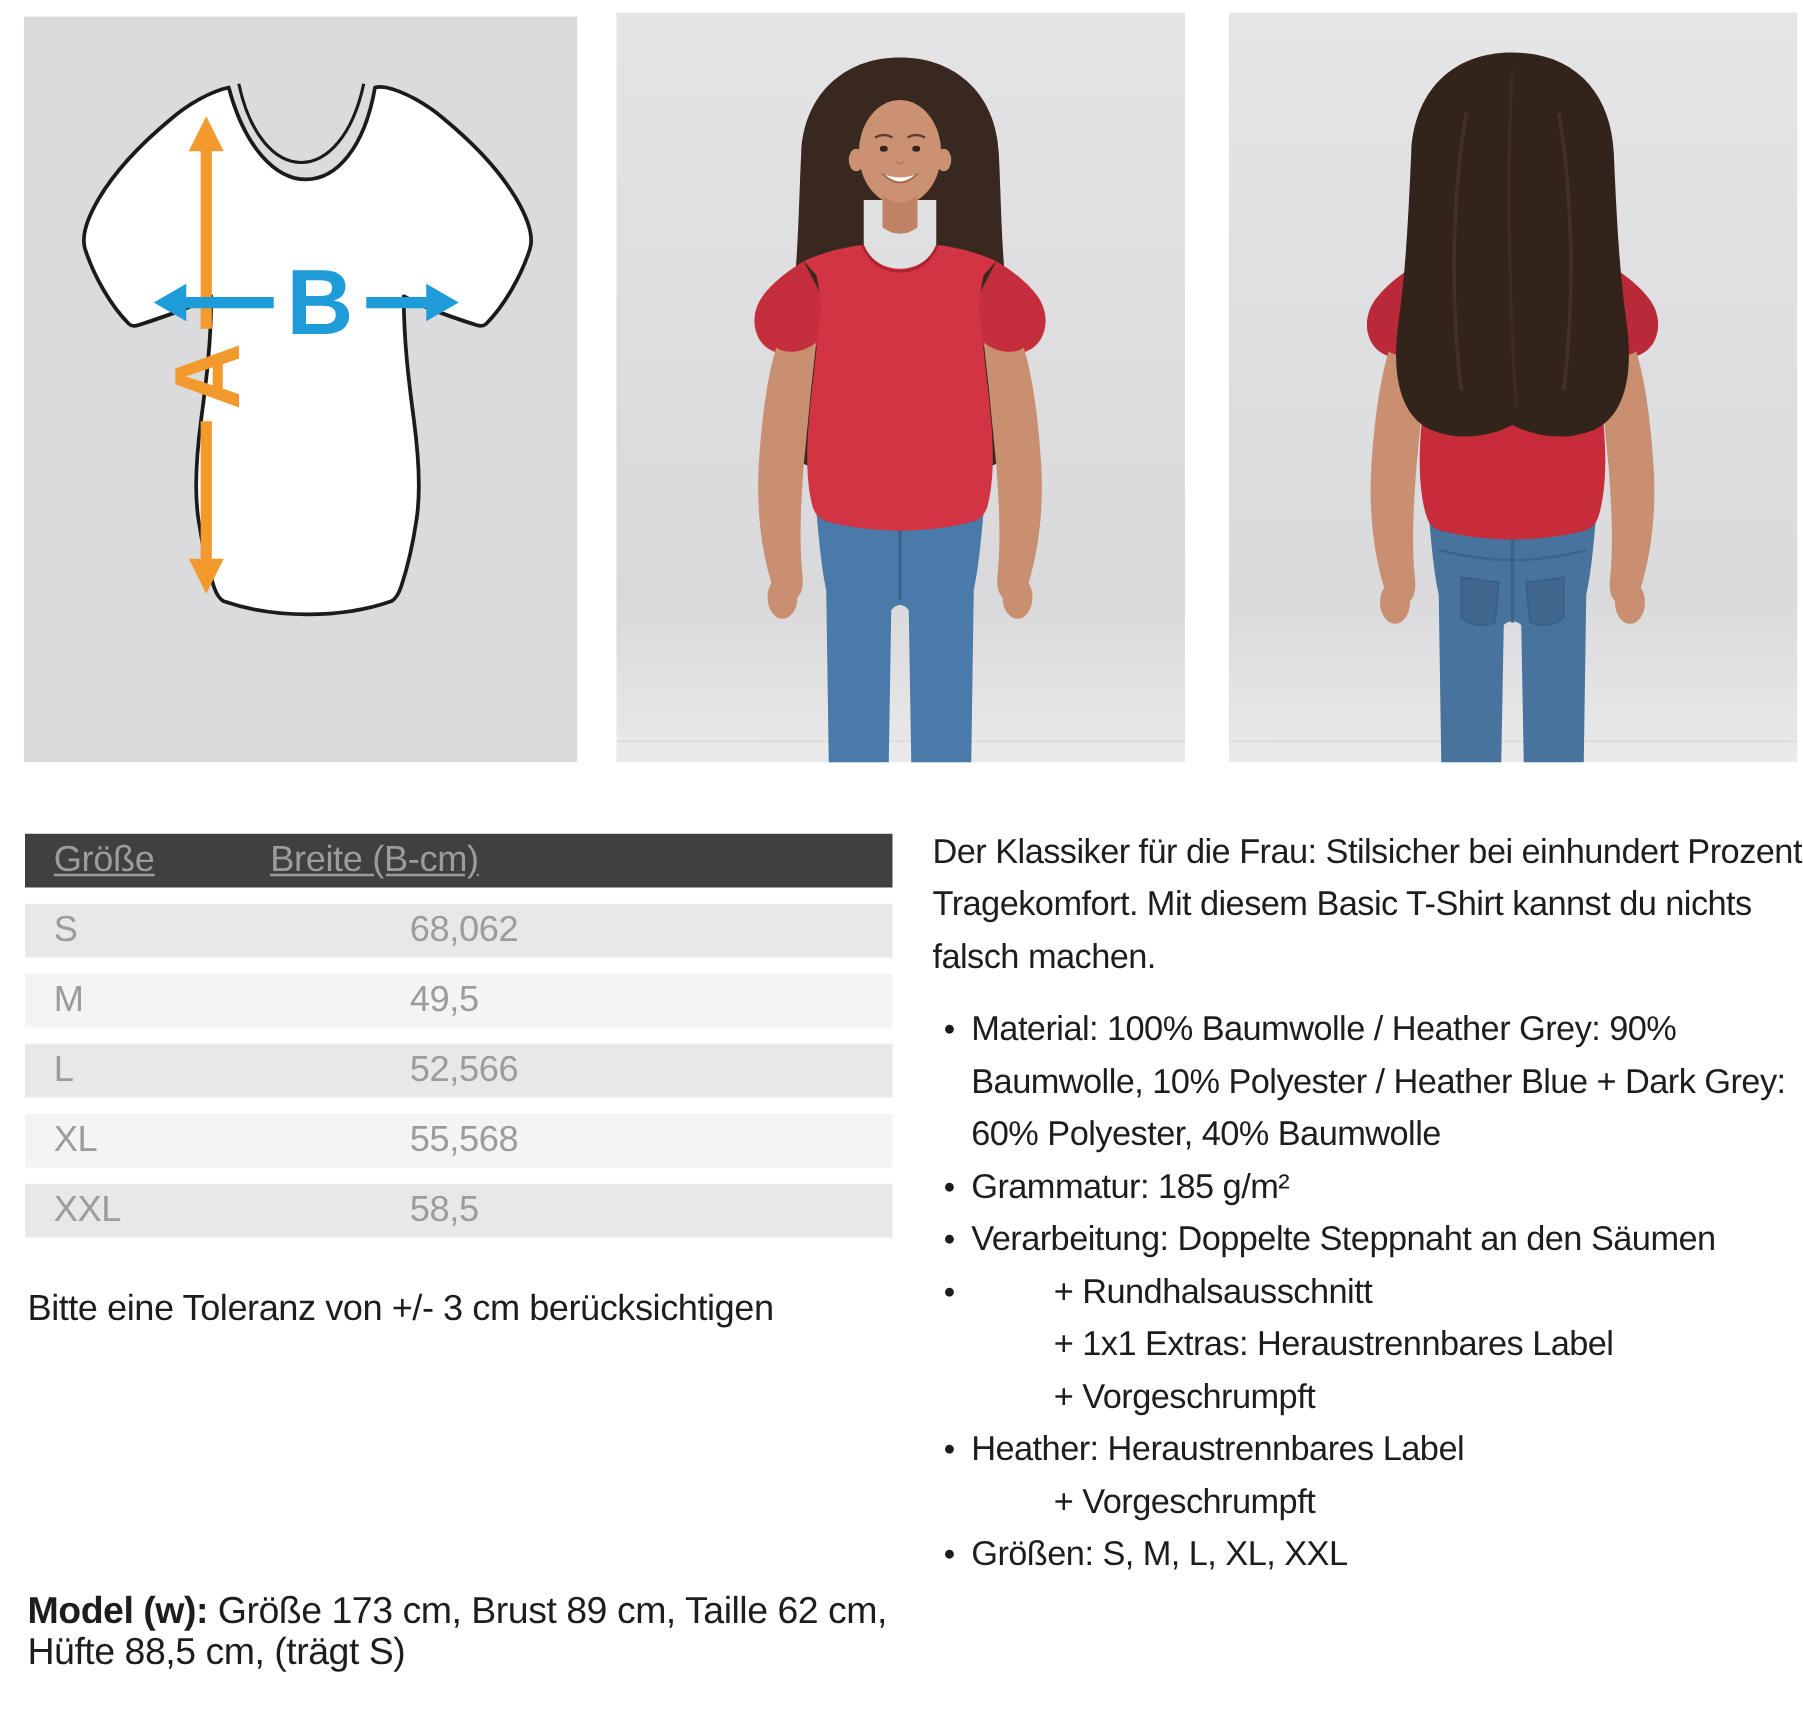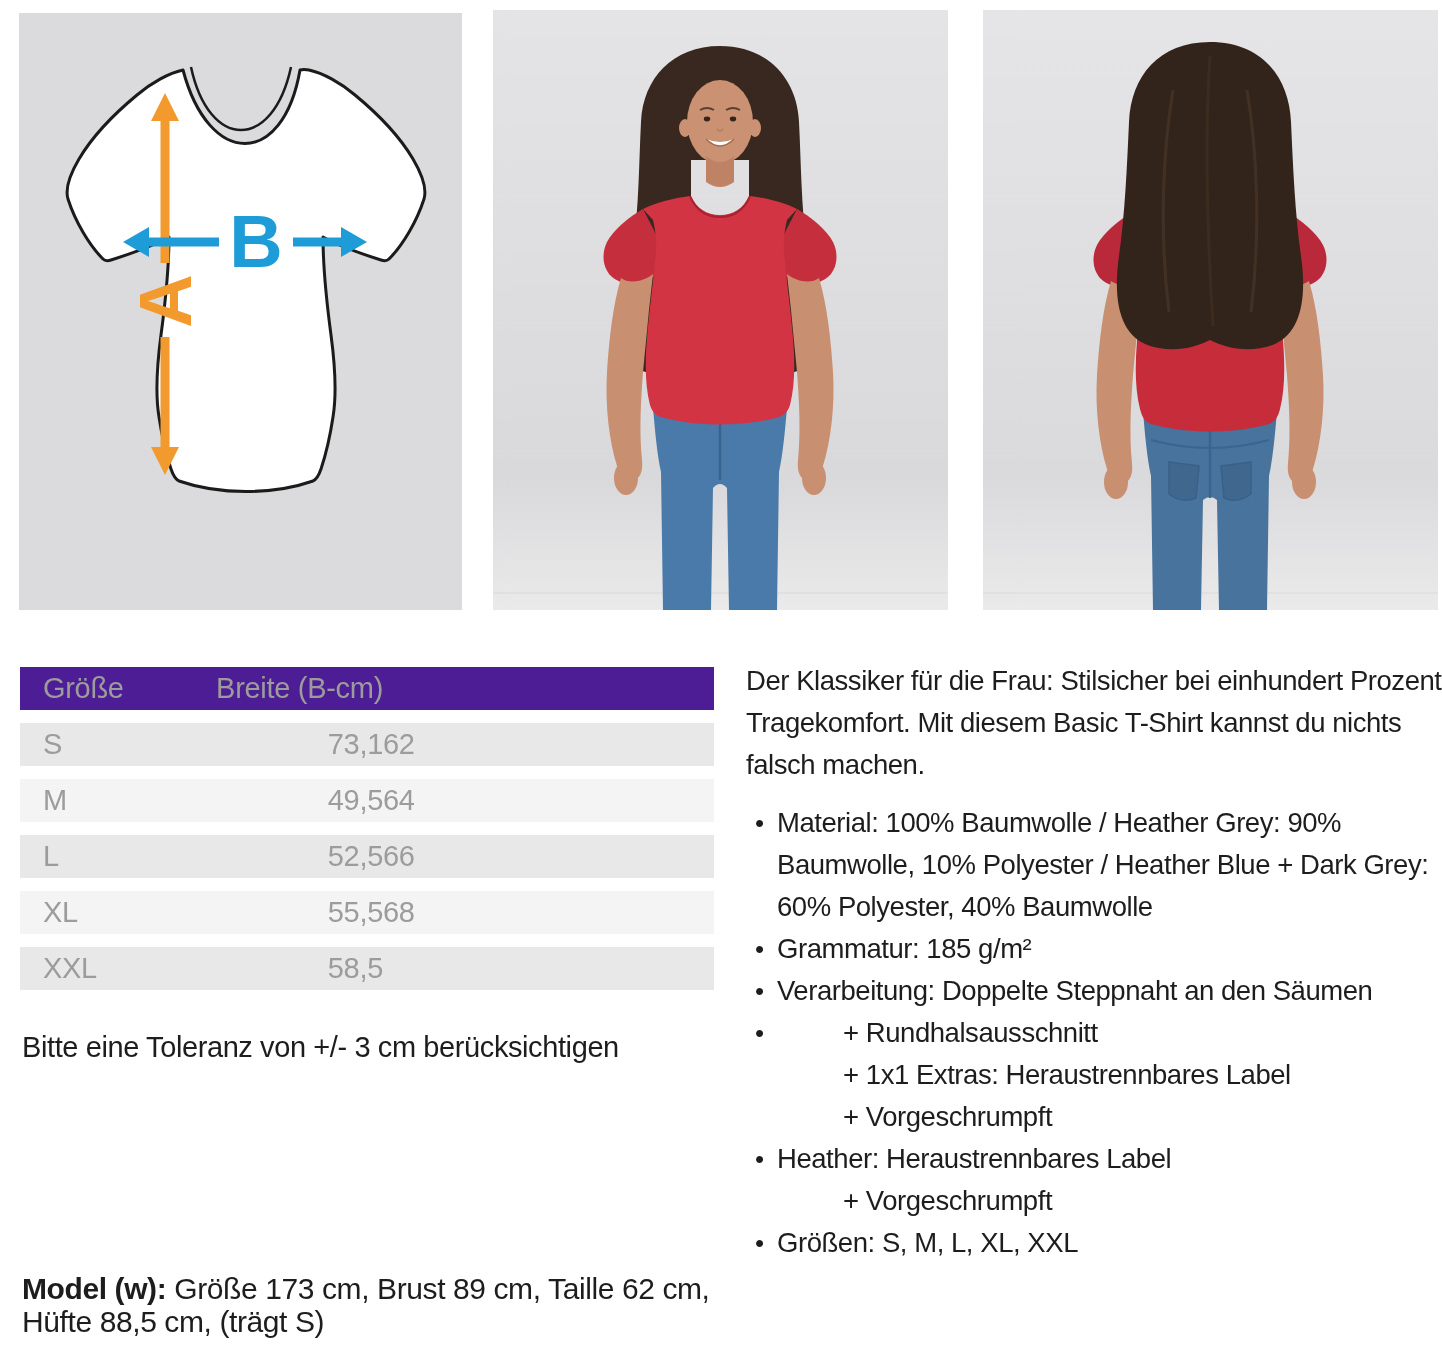--- a/index.html
+++ b/index.html
@@ -7,21 +7,21 @@
   .page{position:relative;width:1442px;height:1368px;}
   .panel{position:absolute;}
   #diagram-panel{left:19px;top:13px;width:443px;height:597px;}
   #front-panel{left:493px;top:10px;width:455px;height:600px;}
   #back-panel{left:983px;top:10px;width:455px;height:600px;}
   .panel svg{display:block;width:100%;height:100%;}
 
   
   .size-table{position:absolute;left:20px;top:667px;width:694px;font-size:29px;letter-spacing:-0.3px;color:#9c9c9c;}
   .t-row{display:flex;align-items:center;height:43px;margin-bottom:13px;}
-  .t-head{background:#4c1d95;}
+  .t-head{background:#404040;text-decoration:underline;}
   .row-dark{background:#e8e8e8;}
   .row-light{background:#f4f4f4;}
   .c1{width:167px;padding-left:23px;box-sizing:border-box;}
   .c2{width:196px;text-align:right;}
   .c3{flex:1;}
 
   .tolerance{position:absolute;left:22px;top:1031px;font-size:29px;letter-spacing:-0.4px;color:#1d1d1d;text-align:right;}
 
   .model-line{position:absolute;left:22px;top:1272px;width:700px;font-size:30px;line-height:33px;letter-spacing:-0.4px;color:#1d1d1d;}
   .model-label{font-weight:bold;}
@@ -161,27 +161,26 @@
     </svg>
   </div>
 
   <div class="size-table">
     <div class="t-row t-head">
       <div class="c1">Größe</div>
       <div class="c2">Breite (B-cm)</div>
     </div>
     <div class="t-row row-dark">
       <div class="c1">S</div>
-      <div class="c2">73,1</div>
+      <div class="c2">68,0</div>
       <div class="c3">62</div>
     </div>
     <div class="t-row row-light">
       <div class="c1">M</div>
       <div class="c2">49,5</div>
-      <div class="c3">64</div>
     </div>
     <div class="t-row row-dark">
       <div class="c1">L</div>
       <div class="c2">52,5</div>
       <div class="c3">66</div>
     </div>
     <div class="t-row row-light">
       <div class="c1">XL</div>
       <div class="c2">55,5</div>
       <div class="c3">68</div>

